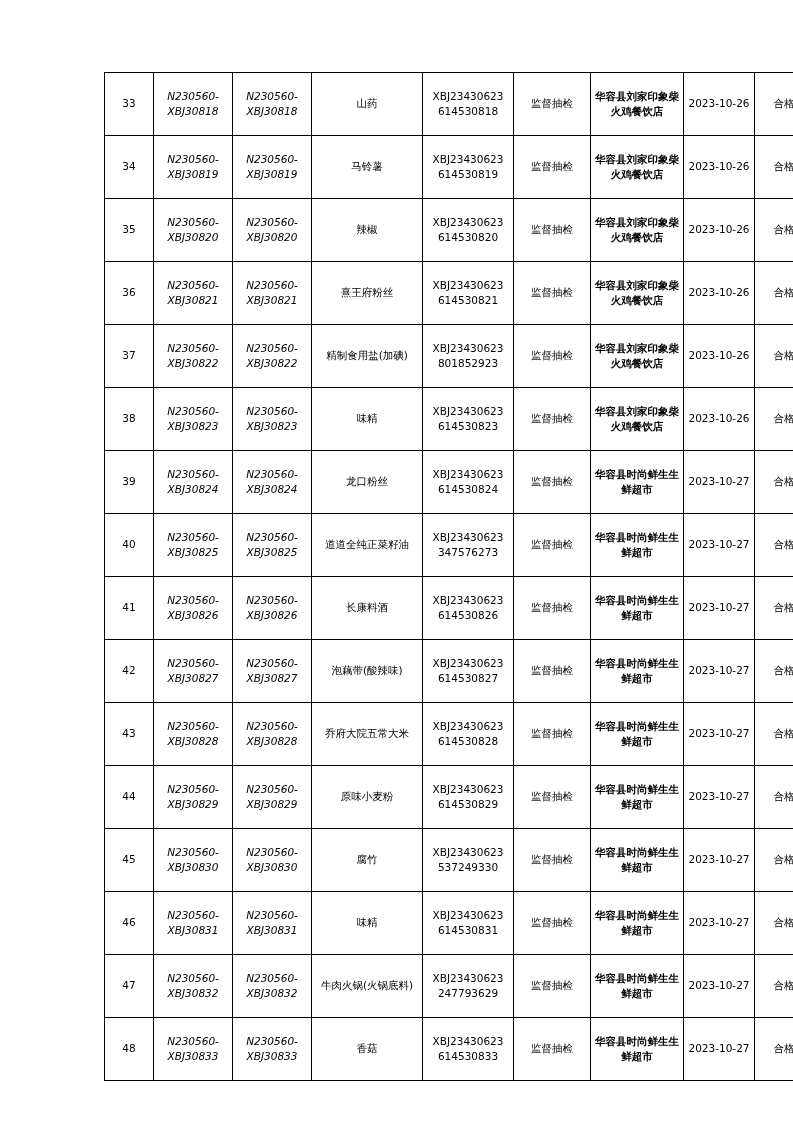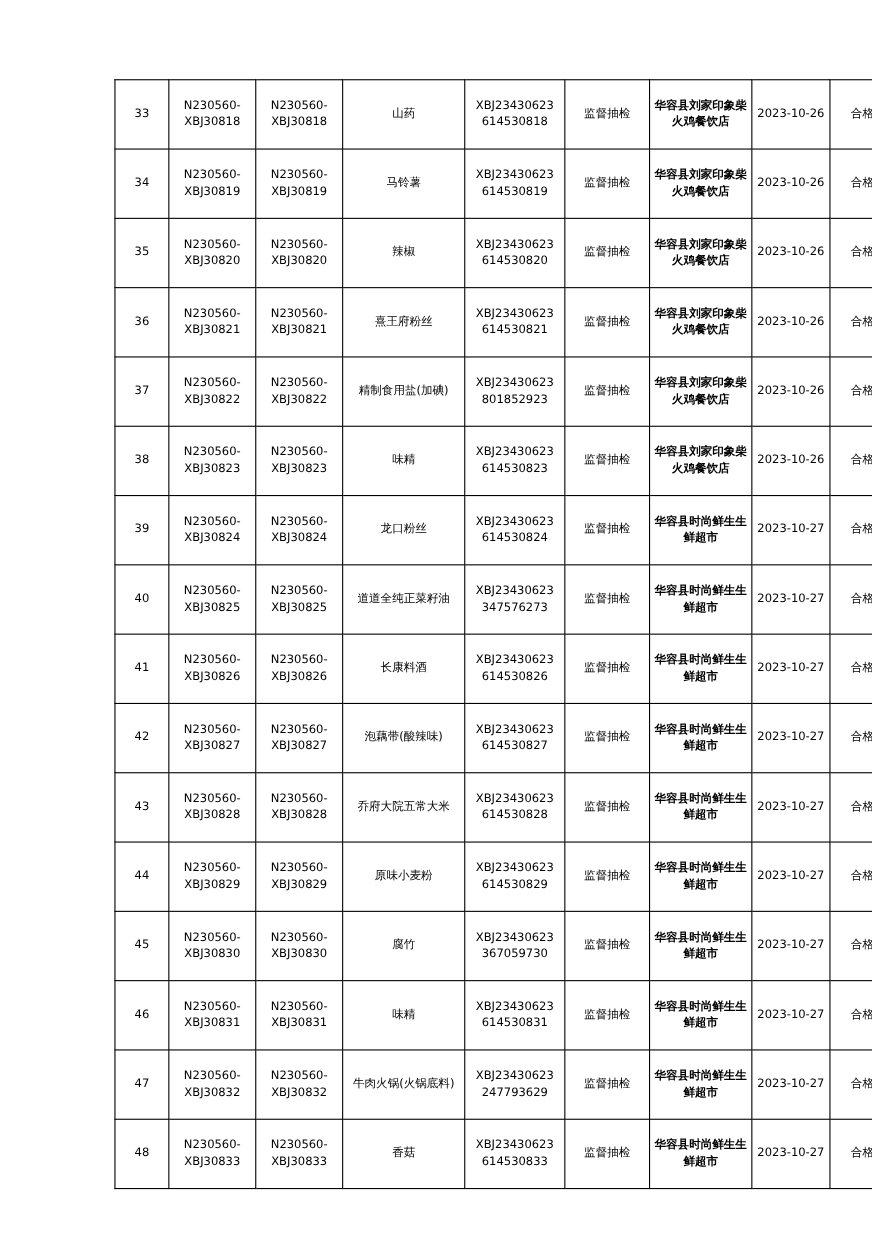--- a/index.html
+++ b/index.html
@@ -50,20 +50,21 @@
   .c-report { width: 86px; }
   .c-type   { width: 72px; }
   .c-org    { width: 88px; font-weight: bold; }
   .c-date   { width: 66px; }
   .c-result { width: 54px; }
 
   .row-tall td { height: 56px; }
 
   .code-cell {
     letter-spacing: 0px;
+    font-style: italic;
   }
   .code-cell .line { display: block; white-space: nowrap; }
   .report-cell .line { display: block; white-space: nowrap; }
   .org-cell {
     line-height: 1.4;
   }
   .date-cell { white-space: nowrap; font-size: 10.5px; }
   .name-cell { font-size: 10.5px; }
   .idx-cell { font-size: 11.5px; }
 </style>
@@ -321,21 +322,21 @@
               <span class="line">N230560-</span>
               <span class="line">XBJ30830</span>
             </td>
             <td class="c-code2 code-cell">
               <span class="line">N230560-</span>
               <span class="line">XBJ30830</span>
             </td>
             <td class="c-name name-cell"><span>腐竹</span></td>
             <td class="c-report report-cell">
               <span class="line">XBJ23430623</span>
-              <span class="line">367059730</span>
+              <span class="line">537249330</span>
             </td>
             <td class="c-type"><span>监督抽检</span></td>
             <td class="c-org org-cell"><span>华容县时尚鲜生生鲜超市</span></td>
             <td class="c-date date-cell"><span>2023-10-27</span></td>
             <td class="c-result"><span>合格</span></td>
           </tr>
           <tr class="row-tall">
             <td class="c-index idx-cell"><span>46</span></td>
             <td class="c-code1 code-cell">
               <span class="line">N230560-</span>

